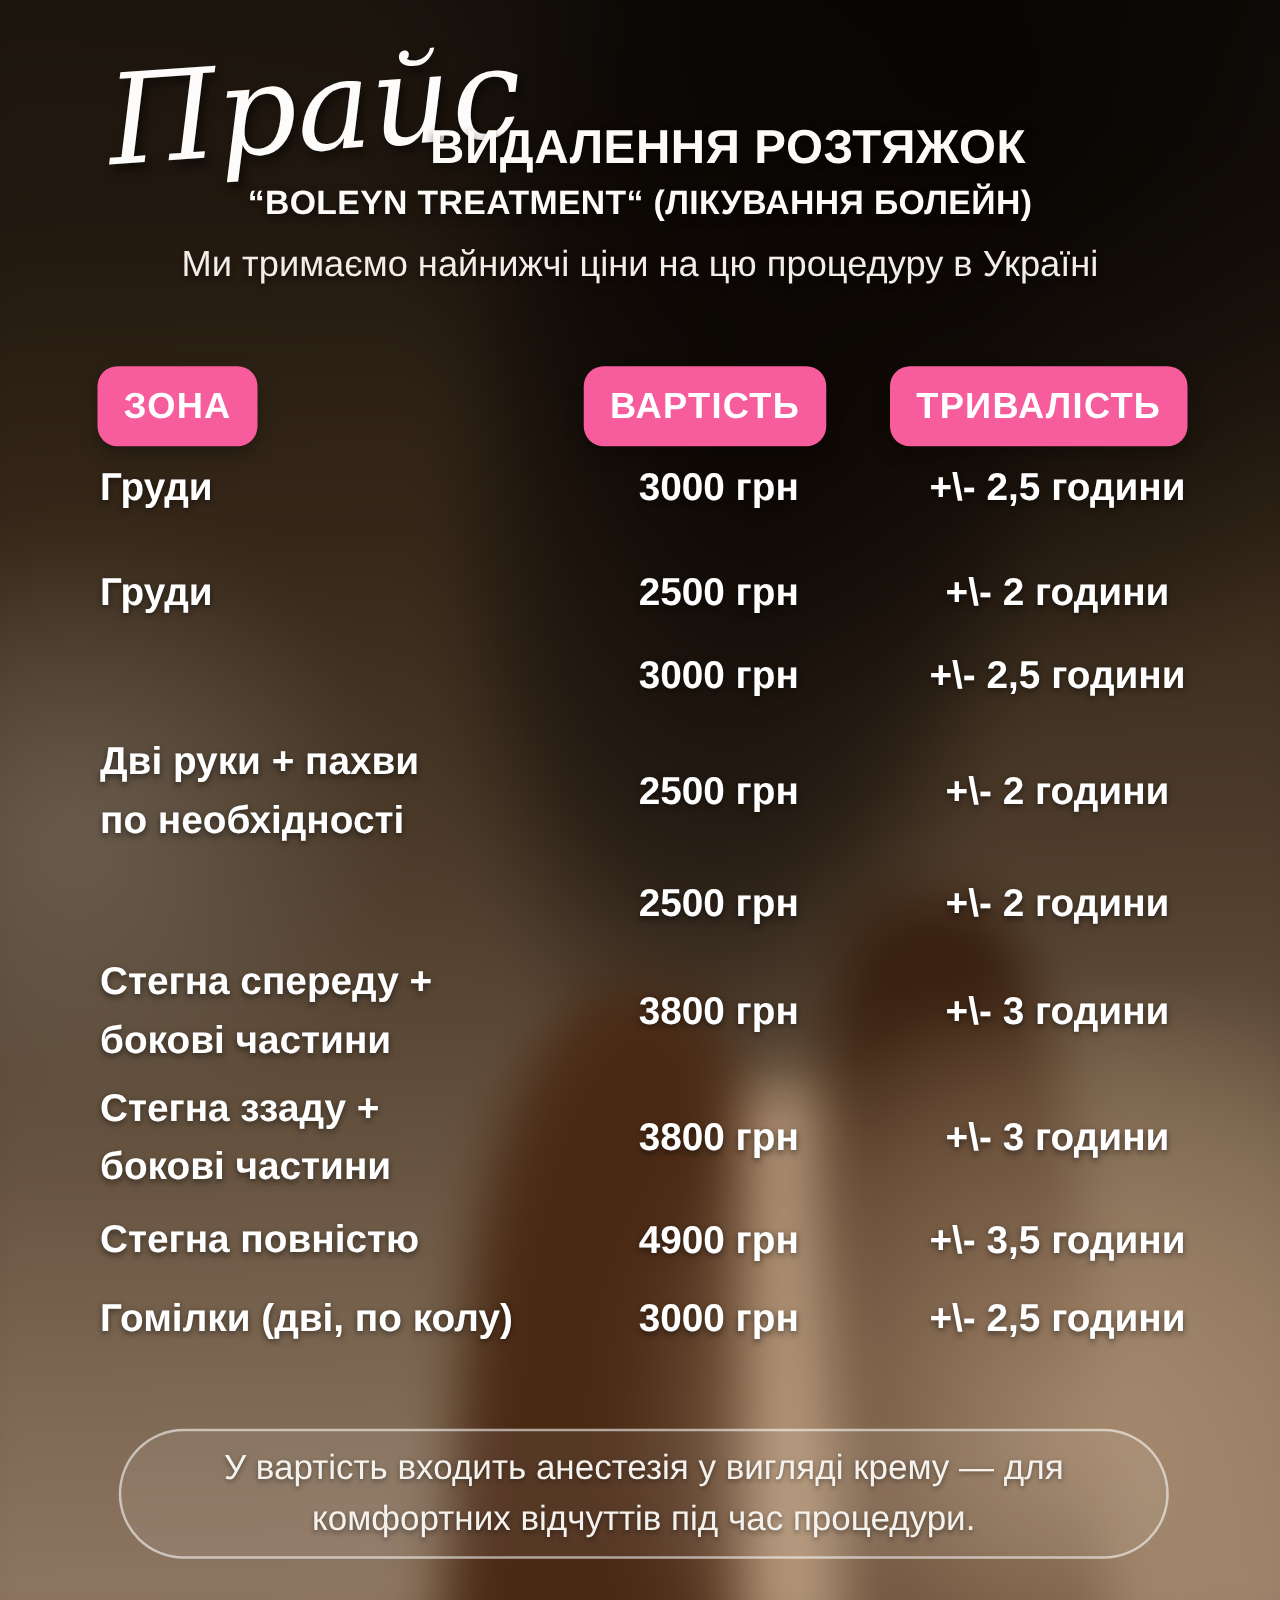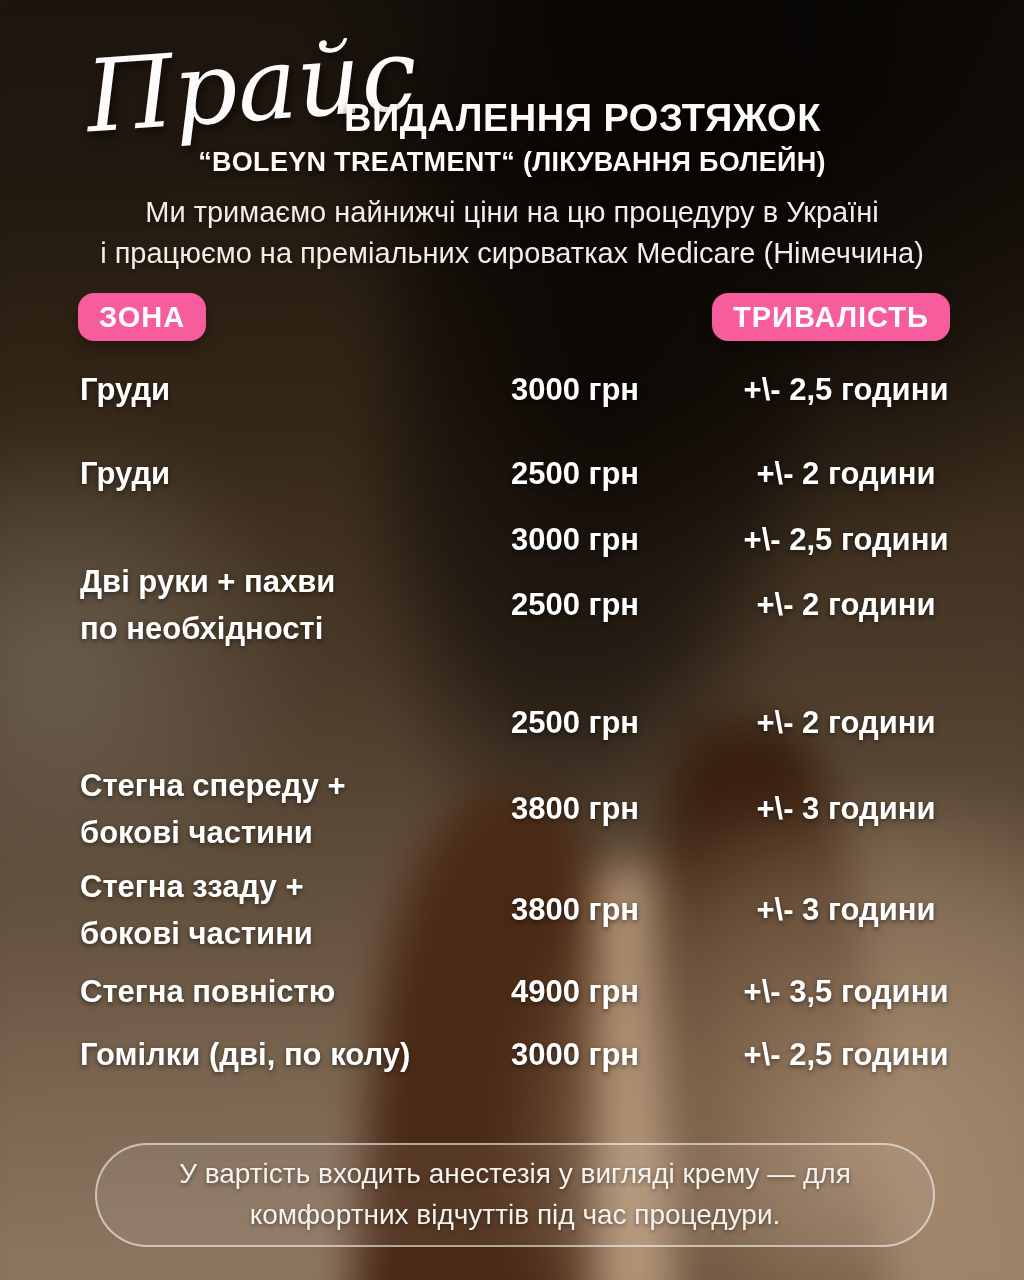--- a/index.html
+++ b/index.html
@@ -55,21 +55,21 @@
     text-shadow:0 3px 7px rgba(0,0,0,0.5);
     white-space:nowrap;
   }
   .tagline { position:absolute; left:0; width:100%; text-align:center;
     font-size:29px; font-weight:400; color:#f3ede7;
     text-shadow:0 2px 5px rgba(0,0,0,0.45); }
   .tagline.l1 { top:196px; }
   .tagline.l2 { top:237px; }
 
   .pill {
-    position:absolute; top:293px; height:48px;
+    position:absolute; top:293px; height:64px;
     display:inline-flex; align-items:center; justify-content:center;
     padding:0 21px; border-radius:16px;
     background:var(--accent, #f75c9d); color:#ffffff;
     font-size:29px; font-weight:700; letter-spacing:1px;
     box-shadow:0 7px 14px rgba(0,0,0,0.28);
     white-space:nowrap;
   }
   .pill-zone { left:78px; }
   .pill-price { left:467px; }
   .pill-duration { left:712px; }
@@ -109,40 +109,40 @@
     <div class="bg-sand"></div>
     <div class="bg-vignette"></div>
   </div>
 
   <div class="layer">
 
     <div class="script-word">Прайс</div>
     <div class="main-title">ВИДАЛЕННЯ РОЗТЯЖОК</div>
     <div class="sub-title">“BOLEYN TREATMENT“ (ЛІКУВАННЯ БОЛЕЙН)</div>
     <div class="tagline l1">Ми тримаємо найнижчі ціни на цю процедуру в Україні</div>
-    <div class="tagline l2">і працюємо на преміальних сироватках Medicare (Німеччина)</div>
 
     <div class="pill pill-zone">ЗОНА</div>
+    <div class="pill pill-price">ВАРТІСТЬ</div>
     <div class="pill pill-duration">ТРИВАЛІСТЬ</div>
 
     <div class="row" style="top:368px;height:44px;">
       <div class="cell zone">Груди</div>
       <div class="cell price">3000 грн</div>
       <div class="cell duration">+\- 2,5 години</div>
     </div>
     <div class="row" style="top:452px;height:44px;">
       <div class="cell zone">Груди</div>
       <div class="cell price">2500 грн</div>
       <div class="cell duration">+\- 2 години</div>
     </div>
     <div class="row" style="top:518px;height:44px;">
       <div class="cell price">3000 грн</div>
       <div class="cell duration">+\- 2,5 години</div>
     </div>
-    <div class="row" style="top:557px;height:96px;">
+    <div class="row" style="top:585px;height:96px;">
       <div class="cell zone">Дві руки + пахви
 по необхідності</div>
       <div class="cell price">2500 грн</div>
       <div class="cell duration">+\- 2 години</div>
     </div>
     <div class="row" style="top:701px;height:44px;">
       <div class="cell price">2500 грн</div>
       <div class="cell duration">+\- 2 години</div>
     </div>
     <div class="row" style="top:763px;height:92px;">

